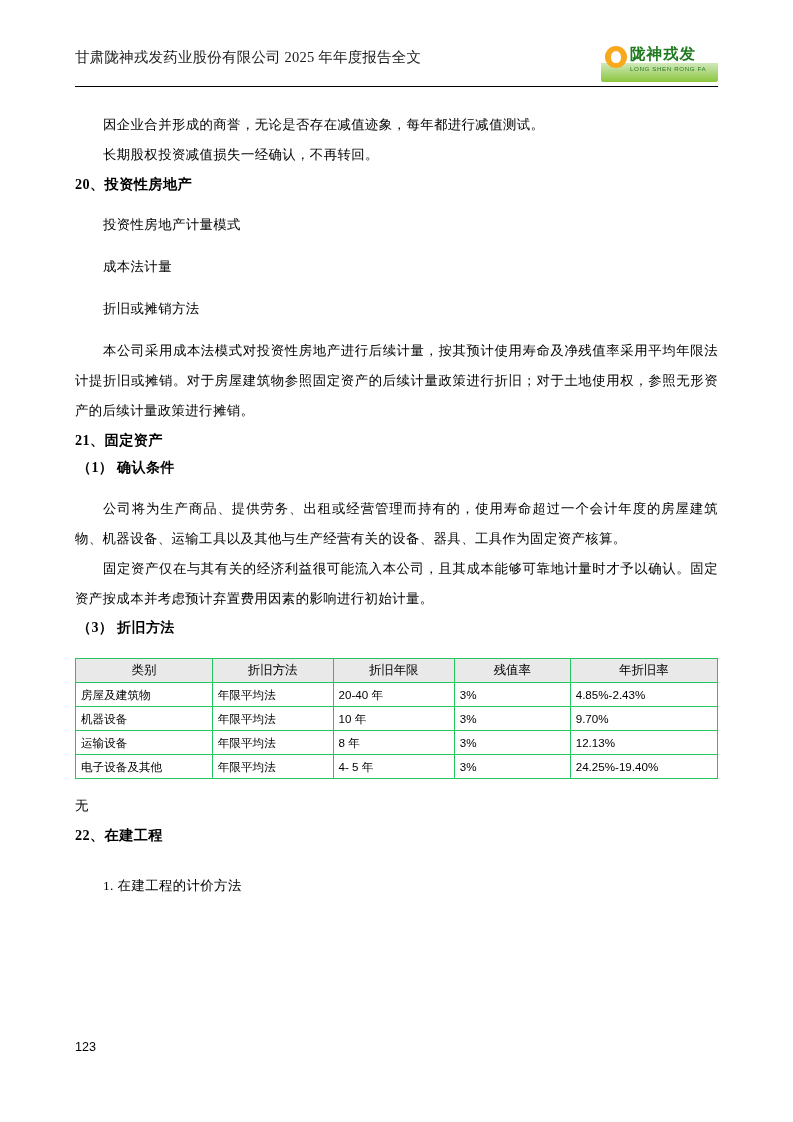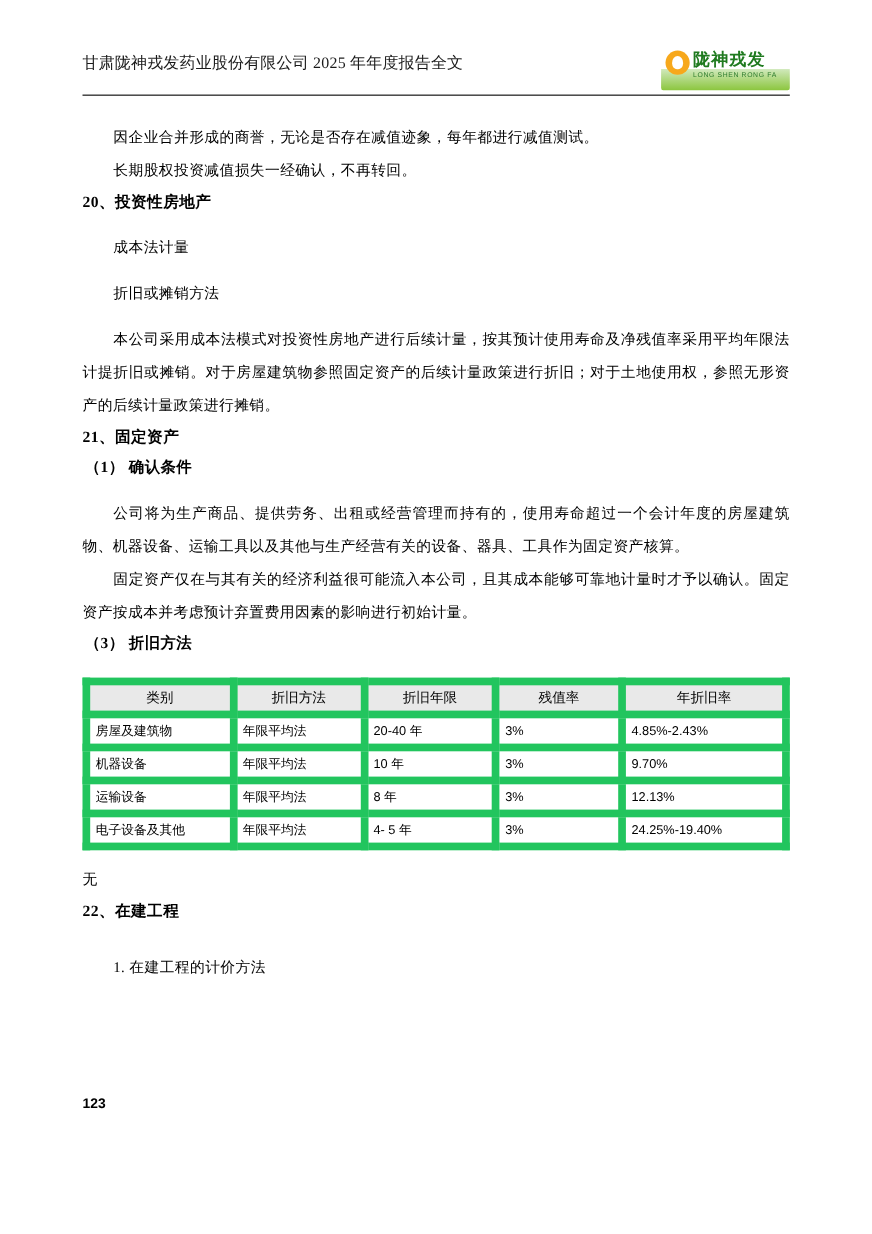--- a/index.html
+++ b/index.html
@@ -140,21 +140,21 @@
 
   
   table.dep {
     border-collapse: collapse;
     width: 643px;
     margin-top: 16px;
     font-family: "Liberation Sans", sans-serif;
     font-size: 11.6px;
   }
   table.dep th, table.dep td {
-    border: 7px solid #22c55e;
+    border: 1px solid #22c55e;
     padding: 2px 5px;
     height: 19px;
     line-height: 17px;
   }
   table.dep thead th {
     background: #e9e9e9;
     text-align: center;
     font-weight: normal;
     font-family: "Liberation Serif", serif;
     font-size: 12.4px;
@@ -165,25 +165,24 @@
   }
   .col1 { width: 140px; }
   .col2 { width: 122px; margin-left: 20px; }
   .col3 { width: 122px; }
   .col4 { width: 116px; }
   .col5 { width: 143px; }
 
   .footer-page {
     position: absolute;
     left: 75px;
-    top: 996px;
+    top: 1040px;
     font-family: "Liberation Sans", sans-serif;
     font-size: 12.6px;
     color: #000000;
-    font-weight: bold;
   }
 </style>
 </head>
 <body>
 
 <div class="page">
 
   <div class="content">
 
     <div class="header">
@@ -195,20 +194,21 @@
         <div class="logo-en">LONG SHEN RONG FA</div>
       </div>
       <div class="rule"></div>
     </div>
 
     <div class="p indent gap-m">因企业合并形成的商誉，无论是否存在减值迹象，每年都进行减值测试。</div>
     <div class="p indent">长期股权投资减值损失一经确认，不再转回。</div>
 
     <h2 class="sec gap-l">20、投资性房地产</h2>
 
+    <div class="p indent gap-s">投资性房地产计量模式</div>
     <div class="p indent gap-s">成本法计量</div>
     <div class="p indent gap-s">折旧或摊销方法</div>
 
     <div class="p indent gap-s">本公司采用成本法模式对投资性房地产进行后续计量，按其预计使用寿命及净残值率采用平均年限法计提折旧或摊销。对于房屋建筑物参照固定资产的后续计量政策进行折旧；对于土地使用权，参照无形资产的后续计量政策进行摊销。</div>
 
     <h2 class="sec gap-l">21、固定资产</h2>
 
     <h3 class="subsec gap-s">（1）  确认条件</h3>
 
     <div class="p indent gap-s">公司将为生产商品、提供劳务、出租或经营管理而持有的，使用寿命超过一个会计年度的房屋建筑物、机器设备、运输工具以及其他与生产经营有关的设备、器具、工具作为固定资产核算。</div>

